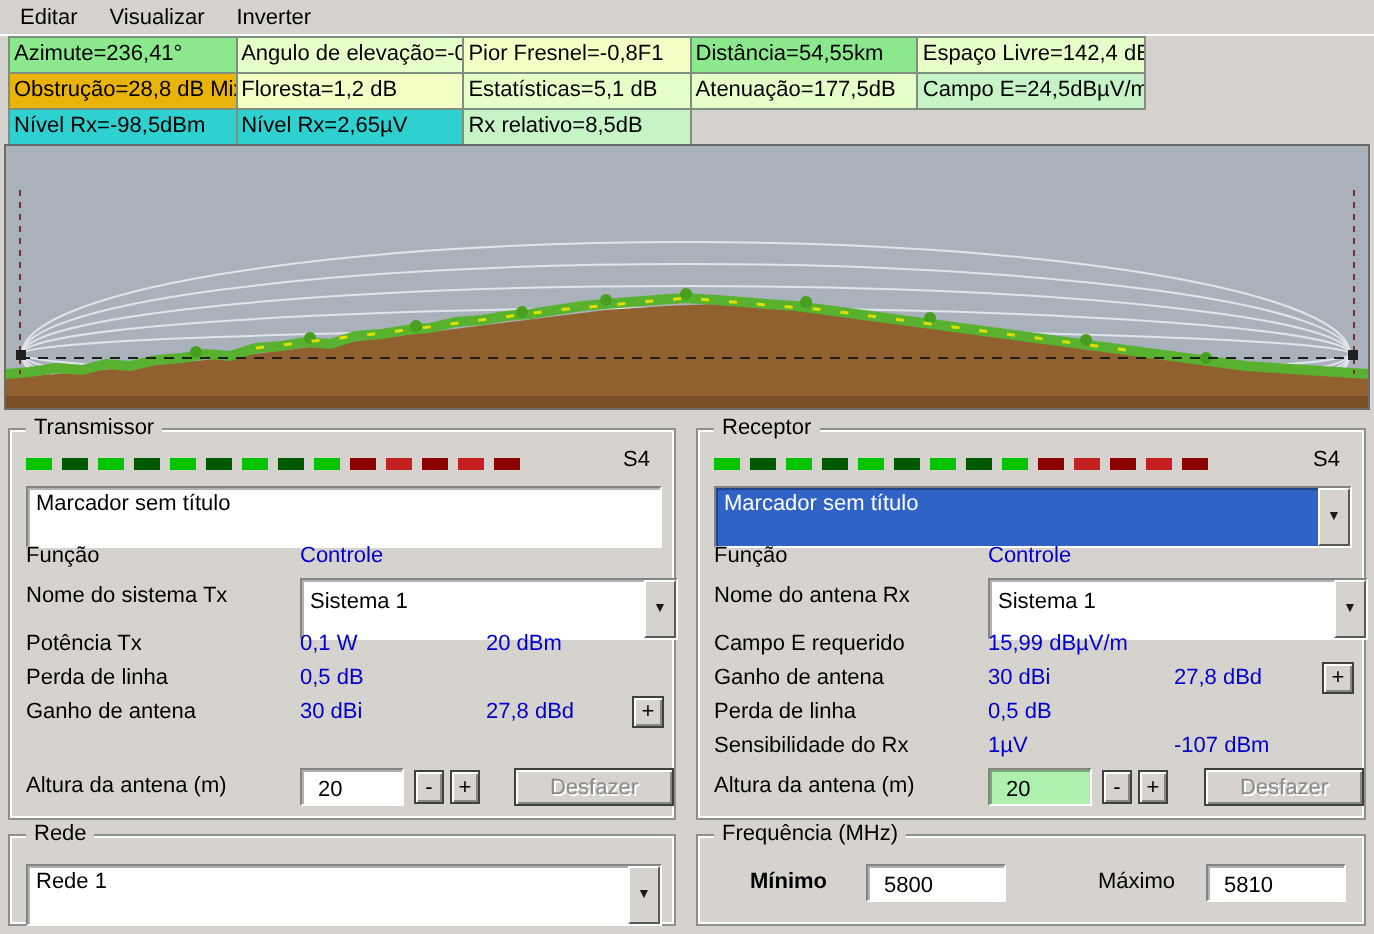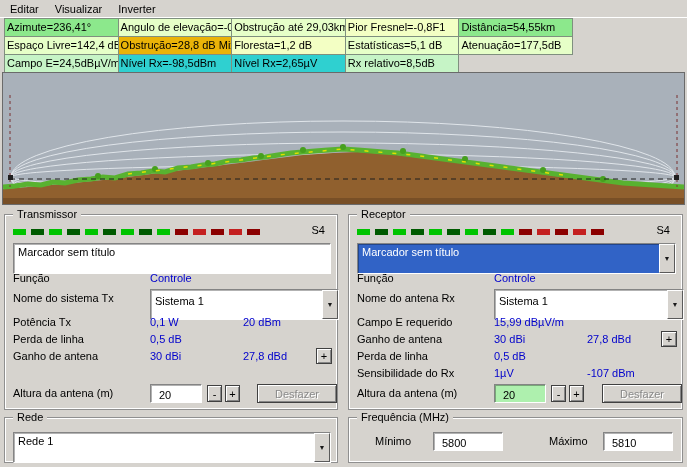--- a/index.html
+++ b/index.html
@@ -75,21 +75,20 @@
 
 <div class="menubar">
   <span class="menu-item">Editar</span>
   <span class="menu-item">Visualizar</span>
   <span class="menu-item">Inverter</span>
 </div>
 
 <div class="stats">
   <div class="cell" style="background: rgb(140, 232, 140);">Azimute=236,41°</div>
   <div class="cell" style="background: rgb(230, 255, 200);">Angulo de elevação=-0,284°</div>
-  <div class="cell" style="background: rgb(230, 255, 200);">Obstrução até 29,03km</div>
   <div class="cell" style="background: rgb(243, 255, 196);">Pior Fresnel=-0,8F1</div>
   <div class="cell" style="background: rgb(140, 232, 140);">Distância=54,55km</div>
 
   <div class="cell" style="background: rgb(230, 255, 200);">Espaço Livre=142,4 dB</div>
   <div class="cell" style="background: #eab308;">Obstrução=28,8 dB Mix</div>
   <div class="cell" style="background: rgb(243, 255, 196);">Floresta=1,2 dB</div>
   <div class="cell" style="background: rgb(230, 255, 200);">Estatísticas=5,1 dB</div>
 
   <div class="cell" style="background: rgb(230, 255, 200);">Atenuação=177,5dB</div>
   <div class="cell" style="background: rgb(198, 244, 198);">Campo E=24,5dBµV/m</div>
@@ -276,17 +275,17 @@
 <div class="group" style="left:4px; top:417px; width:334px; height:46px;">
   <span class="group-legend">Rede</span>
   <div class="combo" style="left:8px; top:14px; width:318px;">
     <div class="combo-field sunken">Rede  1</div>
     <span class="combo-arrow">▼</span>
   </div>
 </div>
 
 <div class="group" style="left:348px; top:417px; width:335px; height:46px;">
   <span class="group-legend">Frequência (MHz)</span>
-  <span class="lbl" style="position:absolute; left:26px; top:17px;">Mínimo</span>
+  <span class="lbl" style="position:absolute; left:26px; top:17px;font-weight:bold;">Mínimo</span>
   <input class="textbox" style="left: 84px; top: 14px; width: 70px;" value="5800">
   <span class="lbl" style="position:absolute; left:200px; top:17px;">Máximo</span>
   <input class="textbox" style="left: 254px; top: 14px; width: 70px;" value="5810">
 </div>
 
 </body></html>

